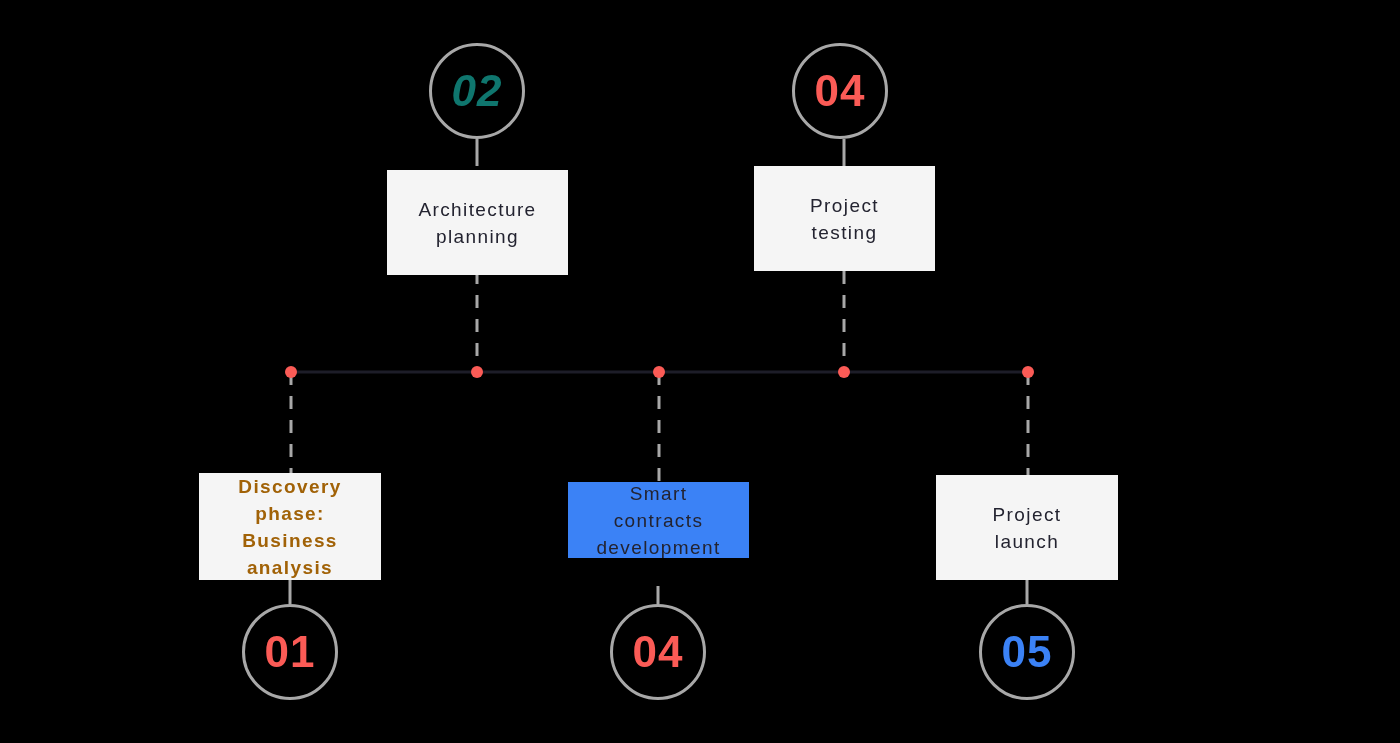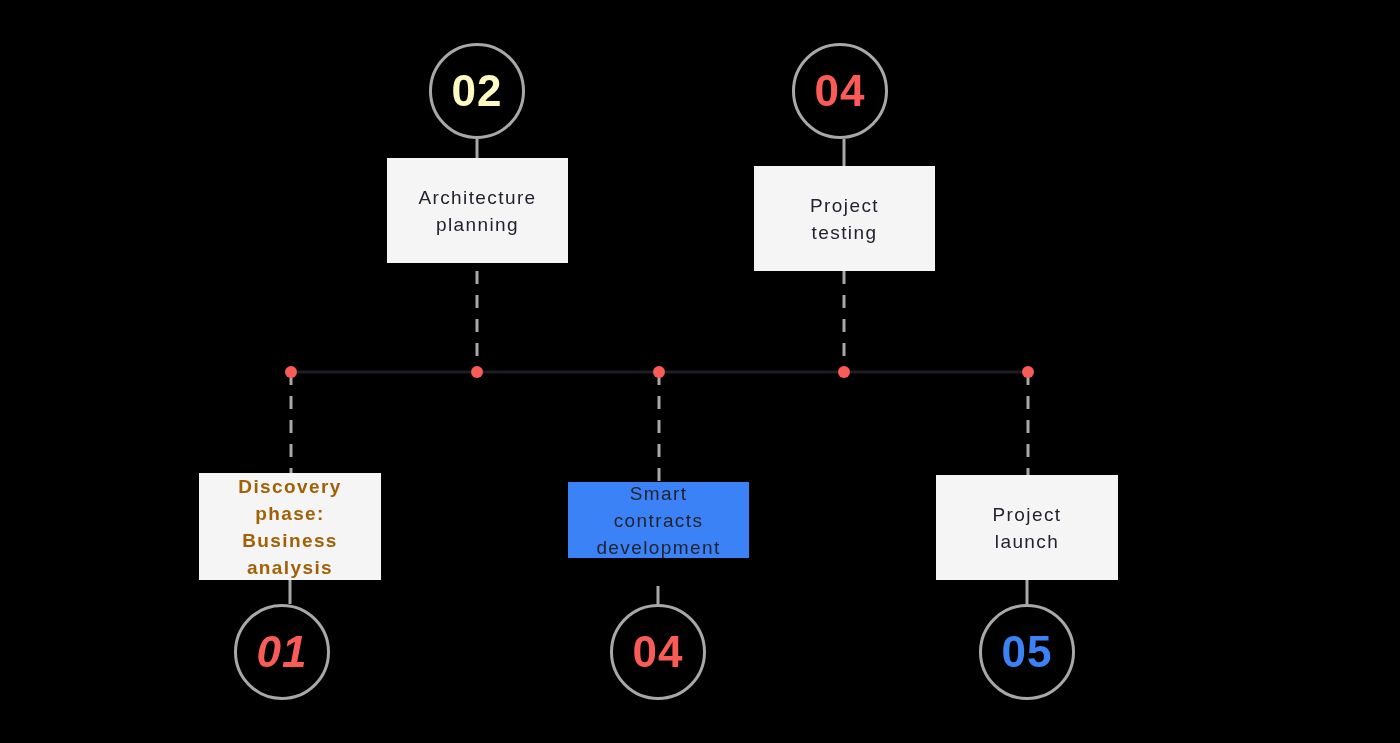--- a/index.html
+++ b/index.html
@@ -84,44 +84,44 @@
       <circle cx="1028" cy="372" r="6" fill="#fb5b56"></circle>
     </svg>
 
   <div id="boxes">
       <div class="node-box" style="left: 199px; top: 473px; width: 182px; height: 107px; background: rgb(245, 245, 245);">
         <span class="box-label" style="color: #a16207; font-weight: bold;">Discovery
 phase:
 Business
 analysis</span>
       </div>
-      <div class="node-box" style="left: 387px; top: 158px; width: 181px; height: 105px; background: rgb(245, 245, 245);">
+      <div class="node-box" style="left: 387px; top: 170px; width: 181px; height: 105px; background: rgb(245, 245, 245);">
         <span class="box-label" style="color: rgb(35, 35, 48);">Architecture
 planning</span>
       </div>
       <div class="node-box" style="left: 568px; top: 482px; width: 181px; height: 76px; background: #3b82f6;">
         <span class="box-label" style="color: rgb(35, 35, 48);">Smart
 contracts
 development</span>
       </div>
       <div class="node-box" style="left: 754px; top: 166px; width: 181px; height: 105px; background: rgb(245, 245, 245);">
         <span class="box-label" style="color: rgb(35, 35, 48);">Project
 testing</span>
       </div>
       <div class="node-box" style="left: 936px; top: 475px; width: 182px; height: 105px; background: rgb(245, 245, 245);">
         <span class="box-label" style="color: rgb(35, 35, 48);">Project
 launch</span>
       </div>
     </div>
   <div id="circles">
-      <div class="step-circle" style="left: 234px; top: 604px; width: 96px; height: 96px; border-color: rgb(168, 168, 168); font-style: italic;">
+      <div class="step-circle" style="left: 242px; top: 604px; width: 96px; height: 96px; border-color: rgb(168, 168, 168);">
         <span class="circle-label" style="color: rgb(251, 91, 86);">01</span>
       </div>
       <div class="step-circle" style="left: 429px; top: 43px; width: 96px; height: 96px; border-color: rgb(168, 168, 168);">
-        <span class="circle-label" style="color: #fef9c3;">02</span>
+        <span class="circle-label" style="color: #0f766e; font-style: italic;">02</span>
       </div>
       <div class="step-circle" style="left: 610px; top: 604px; width: 96px; height: 96px; border-color: rgb(168, 168, 168);">
         <span class="circle-label" style="color: rgb(251, 91, 86);">04</span>
       </div>
       <div class="step-circle" style="left: 792px; top: 43px; width: 96px; height: 96px; border-color: rgb(168, 168, 168);">
         <span class="circle-label" style="color: rgb(251, 91, 86);">04</span>
       </div>
       <div class="step-circle" style="left: 979px; top: 604px; width: 96px; height: 96px; border-color: rgb(168, 168, 168);">
         <span class="circle-label" style="color: #3b82f6;">05</span>
       </div>

